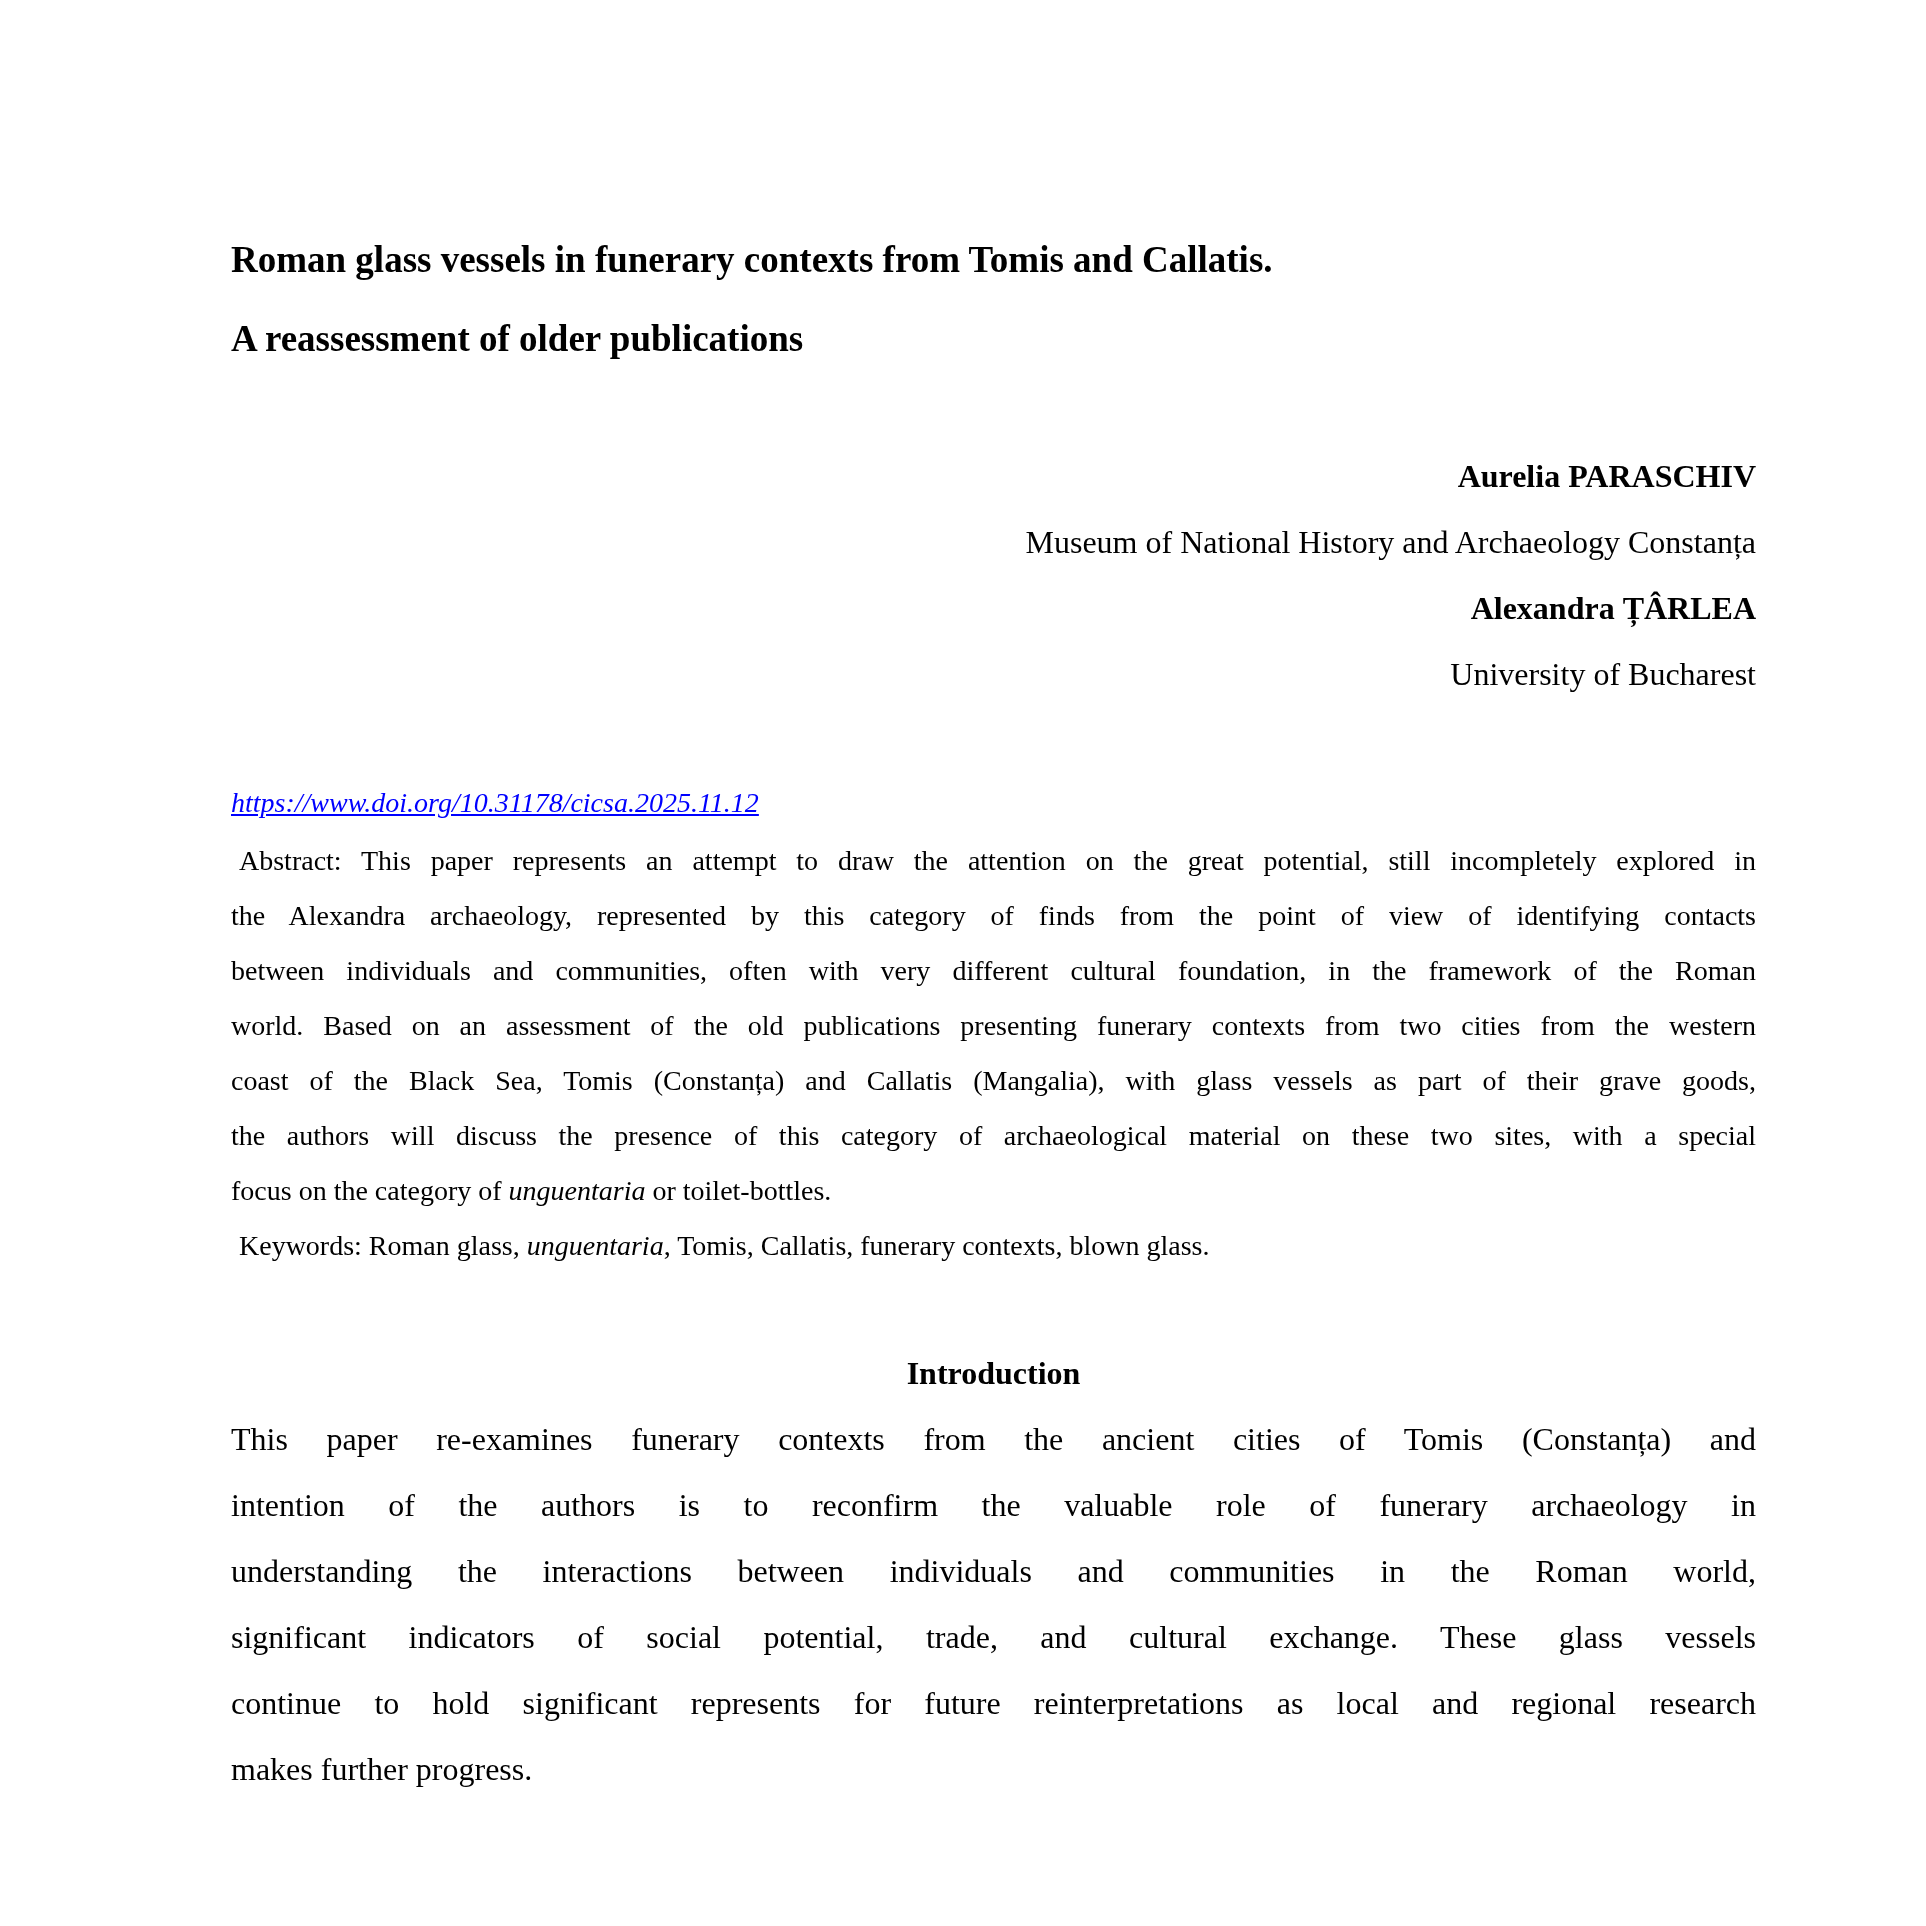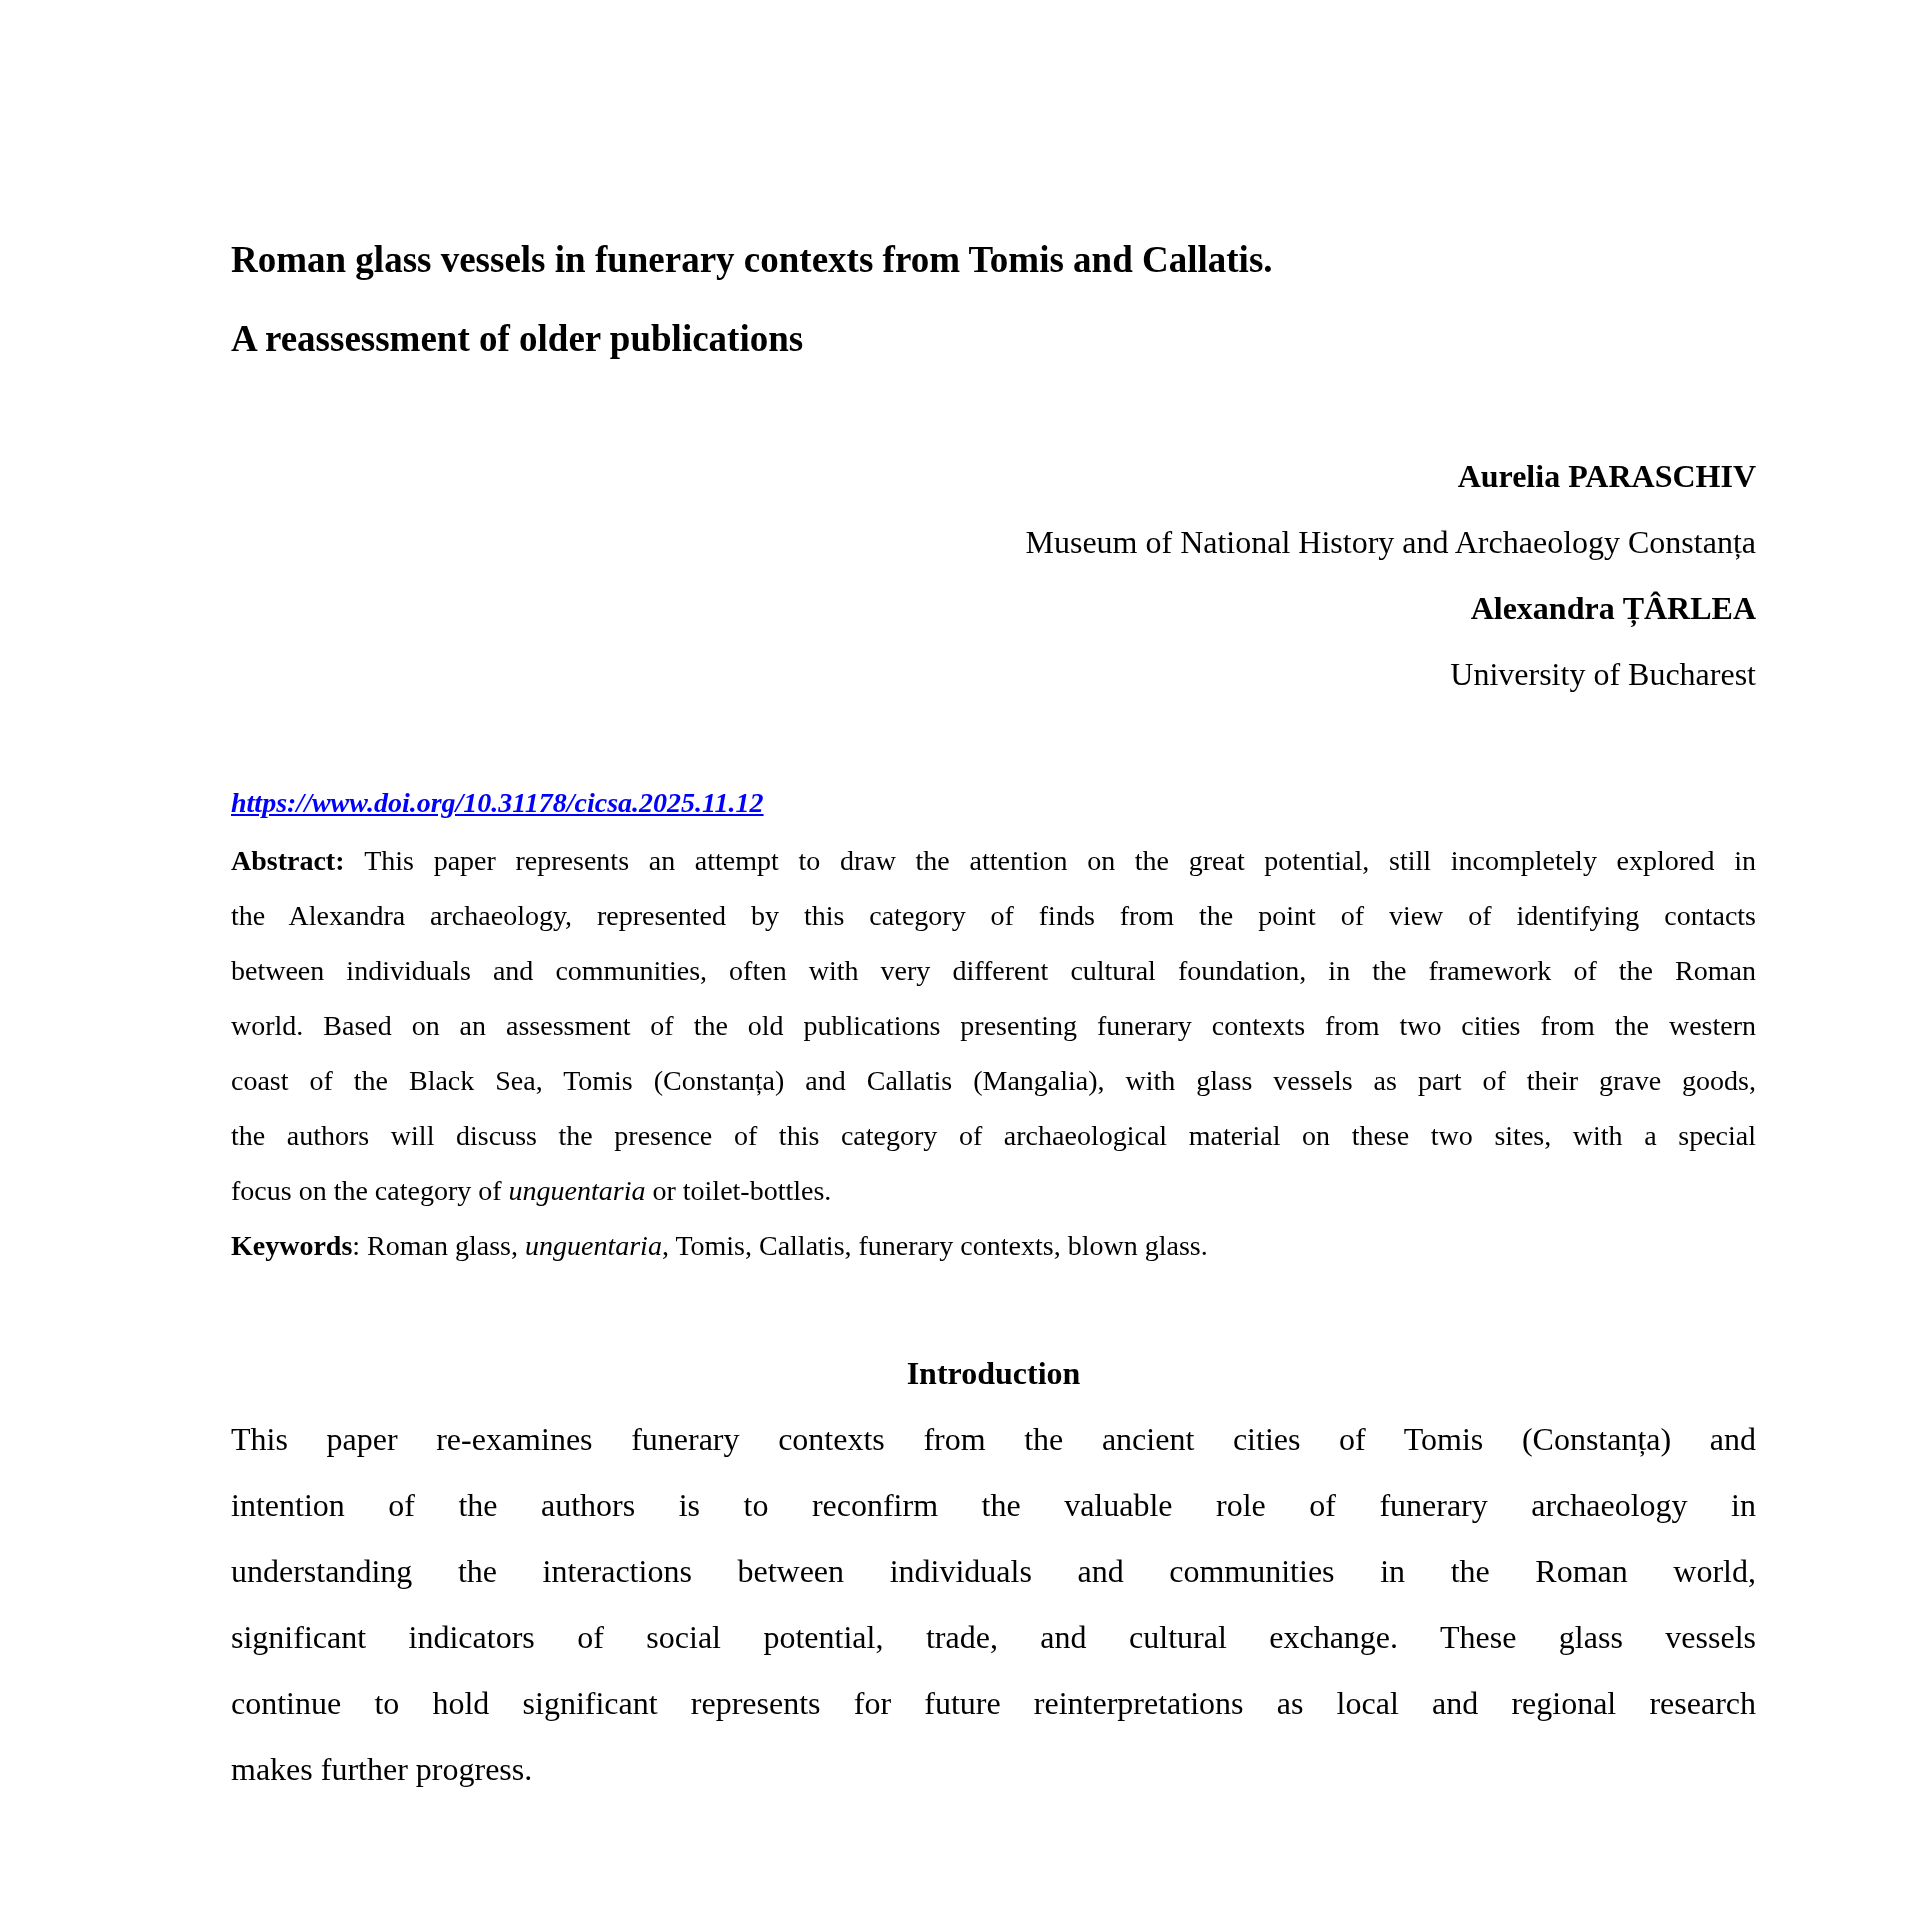--- a/index.html
+++ b/index.html
@@ -35,21 +35,21 @@
   }
   .author-name { font-weight: bold; }
   .doi-block {
     top: 775px;
     text-align: left;
     font-size: 28px;
     line-height: 55px;
   }
   .doi-block a {
     color: var(--link-color, #0000ff);
-    font-weight: bold;
+    font-weight: normal;
     font-style: italic;
     text-decoration: underline;
     cursor: pointer;
   }
   .abstract-block {
     top: 833px;
     font-size: 28px;
     line-height: 55px;
   }
   .intro-block {
@@ -61,21 +61,21 @@
     font-weight: bold;
     text-align: center;
   }
   .jline {
     text-align: justify;
     text-align-last: justify;
   }
   .jline.last {
     text-align-last: left;
   }
-  .b { font-weight: bold; }
+  .b { font-weight: normal; margin-left: 8px; }
   .i { font-style: italic; }
 </style>
 </head>
 <body>
 
 <div class="page">
 
   <div class="content-col title-block">
     <div>Roman glass vessels in funerary contexts from Tomis and Callatis.</div>
     <div>A reassessment of older publications</div>

